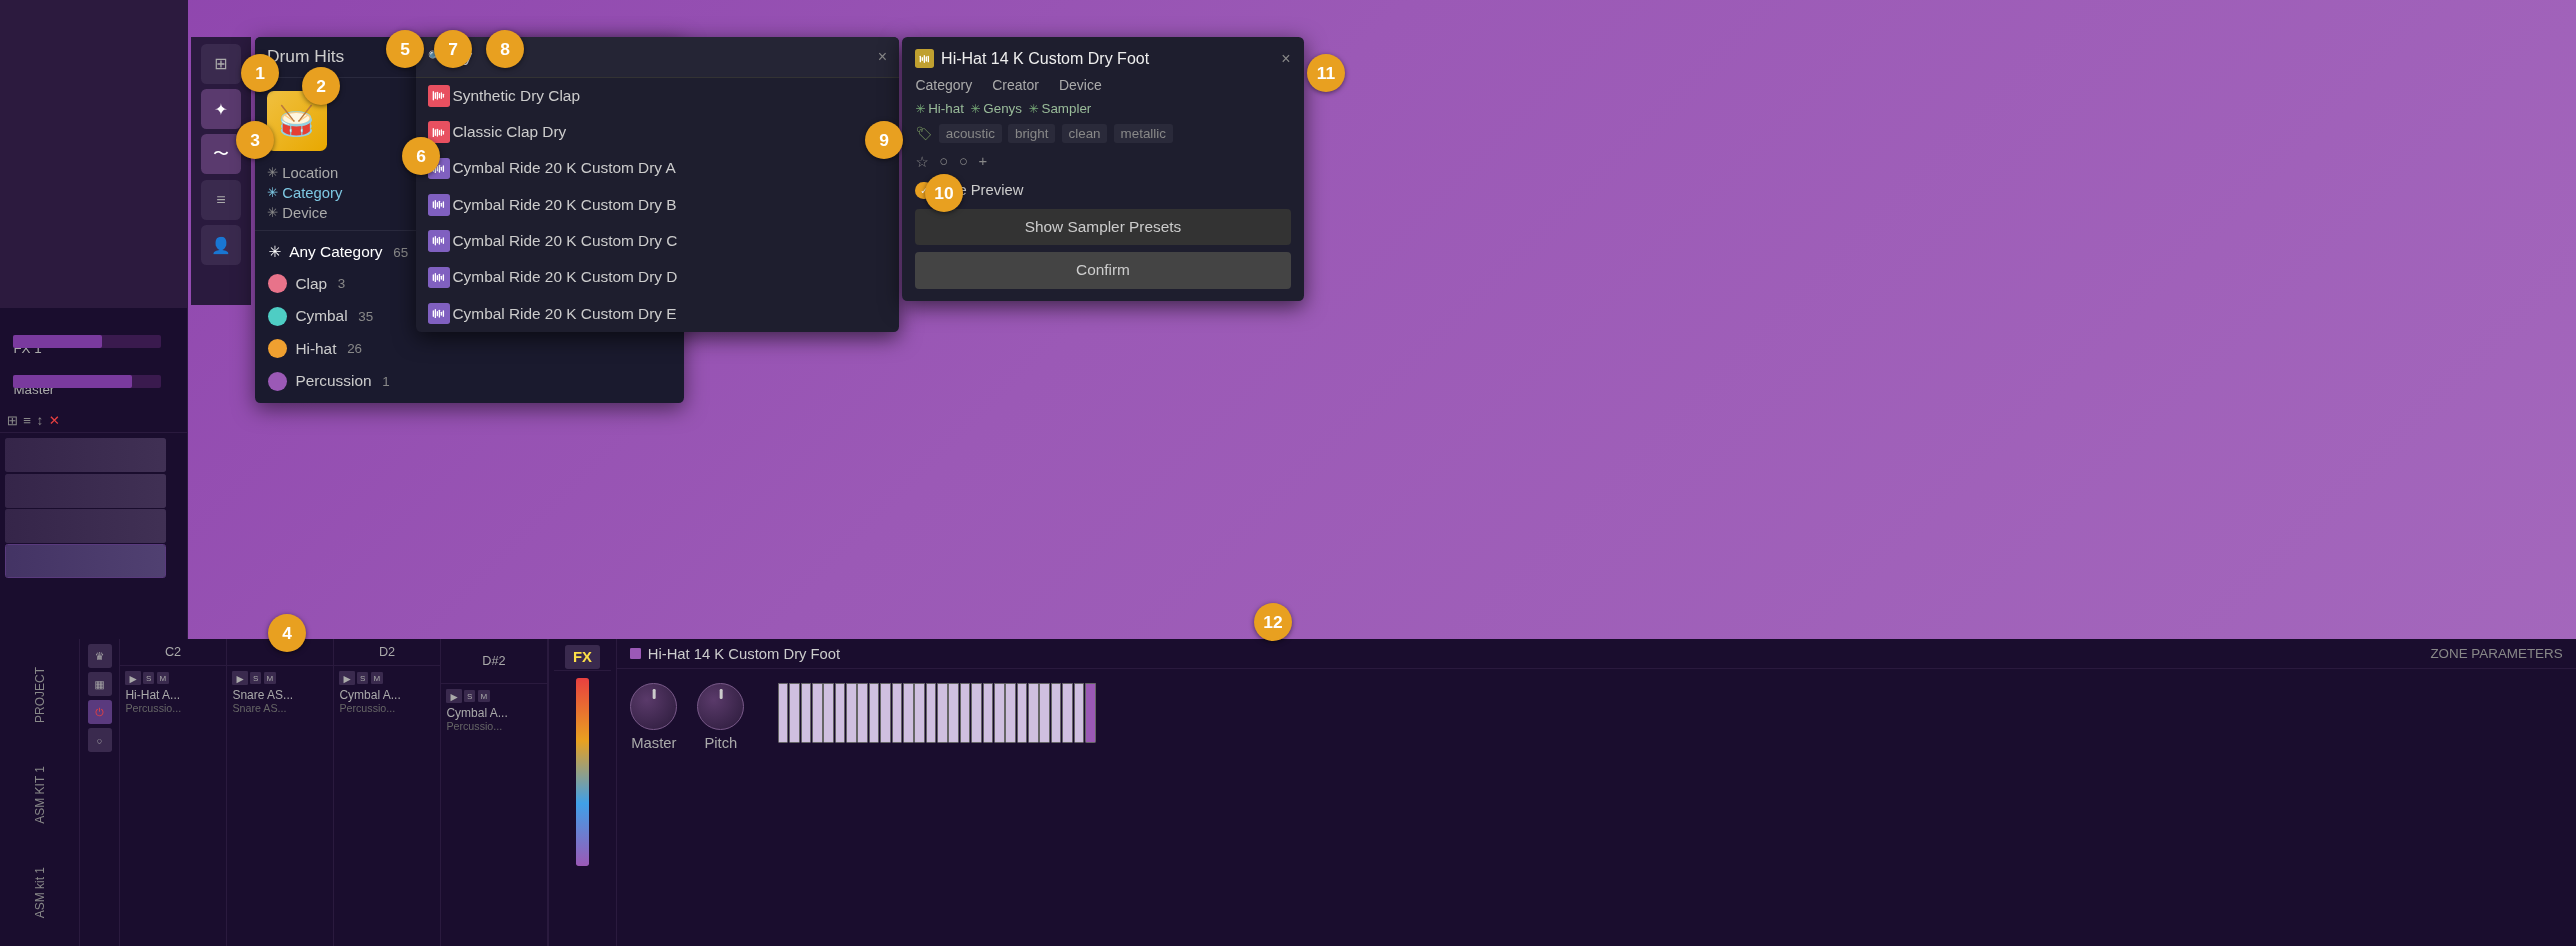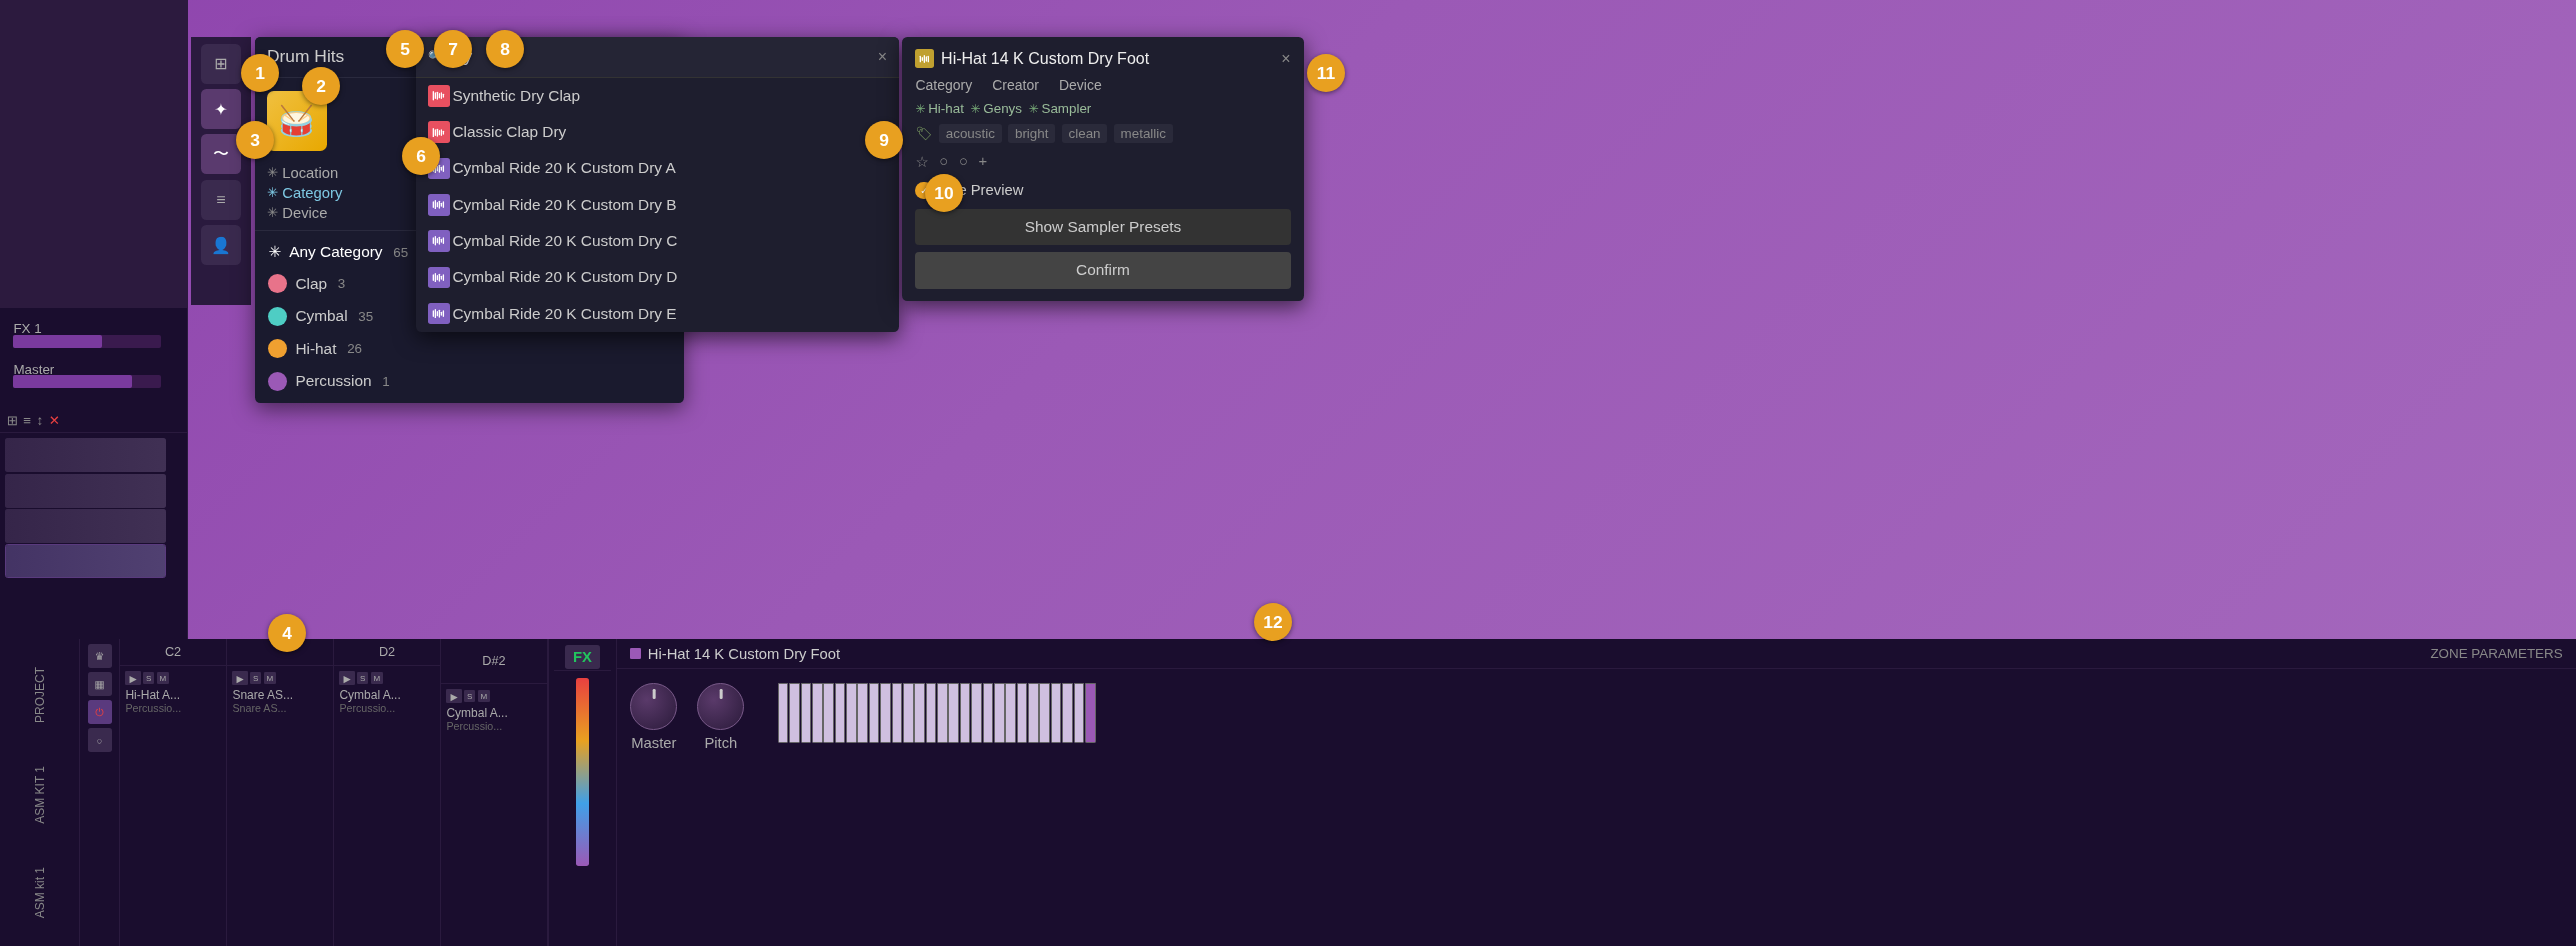--- a/index.html
+++ b/index.html
@@ -458,20 +458,21 @@
     .panel-icon-btn.active {
       background: #5a3a6e;
       color: #fff;
     }
 
     
     .fx-label {
       position: absolute;
       color: #aaa;
       font-size: 13.4px;
+      margin-top: 20px;
     }
   </style>
 </head>
 <body>
 
 <div class="bg-main"></div>
 
 <div class="left-sidebar">
 
   <div style="position:absolute;top:308px;left:0;width:188px;height:638px;background:#1a0d2e;border-right:0.7px solid #2a1a3e;">
@@ -828,21 +829,21 @@
           <button style="background:#3a2a4e;border:none;color:#aaa;font-size:8px;padding:1.3px 2.7px;border-radius:1.3px;cursor:pointer;">M</button>
         </div>
         <div style="color:#aaa;font-size:12px;white-space:nowrap;overflow:hidden;text-overflow:ellipsis;">Cymbal A...</div>
         <div style="color:#666;font-size:10.7px;">Percussio...</div>
       </div>
     </div>
   </div>
 
   <div style="width:67px;background:#1a0d2e;display:flex;flex-direction:column;align-items:center;justify-content:flex-start;padding:5.4px;">
     <div style="height:27px;display:flex;align-items:center;justify-content:center;width:100%;border-bottom:0.7px solid #2a1a3e;">
-      <span style="color:#22c55e;font-size:14.8px;font-weight:bold;background:#3a2a4e;padding:4px 8px;border-radius:2.7px;">FX</span>
+      <span style="color:#fde047;font-size:14.8px;font-weight:bold;background:#3a2a4e;padding:4px 8px;border-radius:2.7px;">FX</span>
     </div>
 
     <div style="width:13.4px;height:188px;background:linear-gradient(180deg,#e84040,#e8a020,#40a0e8,#9b59b6);border-radius:2.7px;margin-top:6.7px;"></div>
   </div>
 
   <div style="flex:1;background:#1a0d2e;border-left:0.7px solid #2a1a3e;">
     <div class="zone-header">
       <div style="display:flex;align-items:center;gap:6.7px;">
 
         <div style="width:10.7px;height:10.7px;background:#9b59b6;border-radius:1.3px;"></div>

